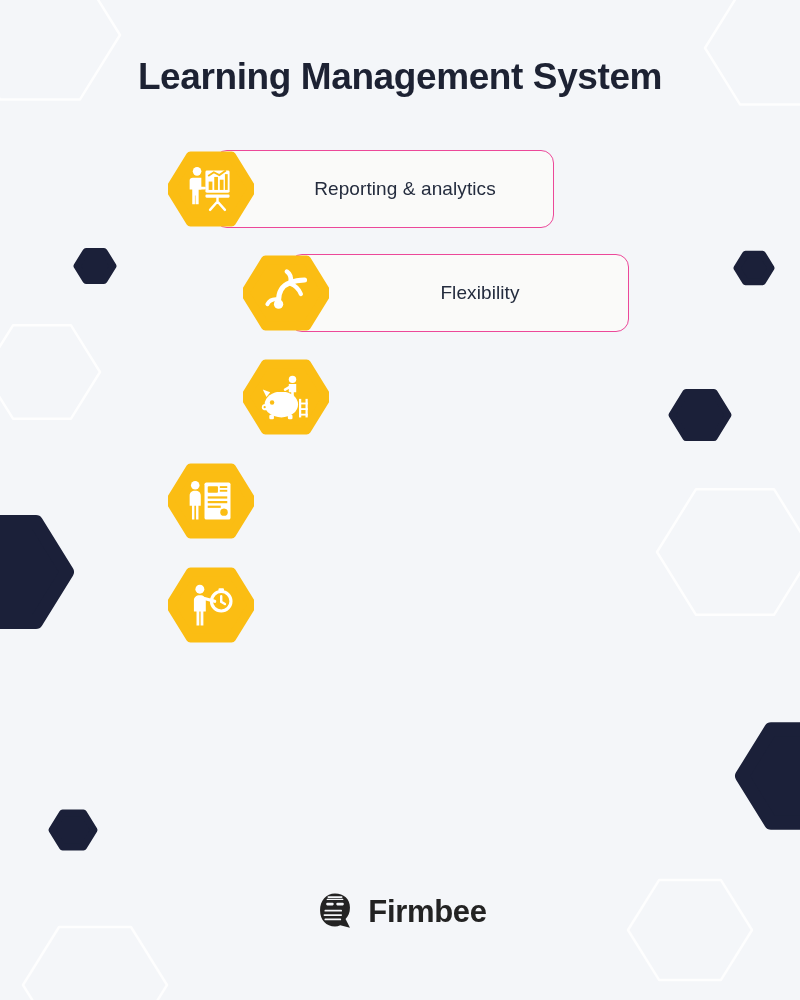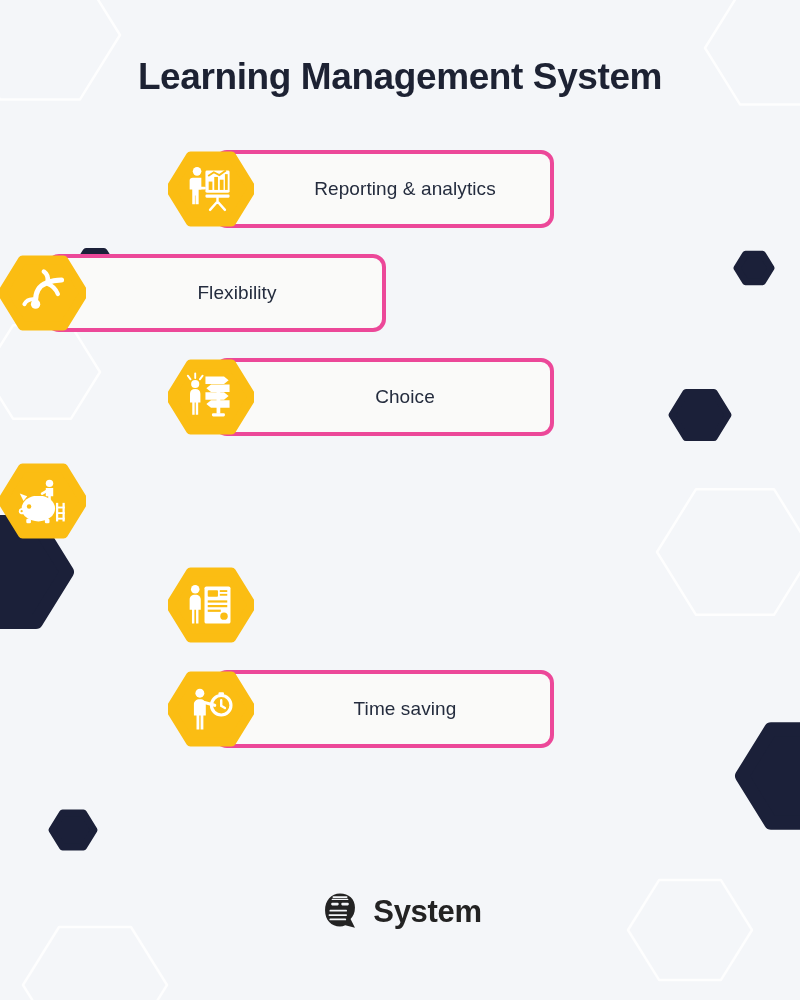--- a/index.html
+++ b/index.html
@@ -53,36 +53,36 @@
     left: 0;
     width: 800px;
   }
 
   .feature-row {
     position: relative;
     height: 104px;
   }
 
   .feature-row.offset-left  { padding-left: 168px; }
-  .feature-row.offset-right { }
+  .feature-row.offset-right { padding-left: 243px; }
 
   .row-inner {
     position: relative;
     width: 386px;
     height: 86px;
   }
 
   .pill {
     position: absolute;
     left: 46px;
     top: 4px;
     width: 340px;
     height: 78px;
     background: #fafaf9;
-    border: 4px solid #ec4899;
+    border: 1px solid #ec4899;
     border-radius: 13px;
     display: flex;
     align-items: center;
     justify-content: center;
     z-index: 1;
   }
 
   .pill-label {
     font-size: 19px;
     color: #242c3e;
@@ -198,43 +198,20 @@
             <svg class="hex-icon" viewBox="0 0 56 56">
     <circle cx="20" cy="40" r="5" fill="#fff"></circle>
     <path d="M20 36 C20 26 24 20 32 17 C38 14.5 44 14 48 14" stroke="#fff" stroke-width="5.4" fill="none" stroke-linecap="round"></path>
     <path d="M33 17 C34 11 32 7 29 5" stroke="#fff" stroke-width="5" fill="none" stroke-linecap="round"></path>
     <path d="M33 18 C38 20 42 24 44 29" stroke="#fff" stroke-width="4.6" fill="none" stroke-linecap="round"></path>
     <path d="M20 35 C14 34 10 36 8 40" stroke="#fff" stroke-width="4.4" fill="none" stroke-linecap="round"></path>
             </svg>
           </div>
         </div>
       </div>
-      <div class="feature-row offset-left">
-        <div class="row-inner">
-          <div class="pill">
-            <span class="pill-label">Choice</span>
-          </div>
-          <div class="hex">
-            <svg class="hex-shape" viewBox="0 0 86 86">
-              <polygon points="84.00,43.00 63.50,76.02 22.50,76.02 2.00,43.00 22.50,9.98 63.50,9.98" fill="#fbbd13" stroke="#fbbd13" stroke-width="9" stroke-linejoin="round"></polygon>
-            </svg>
-            <svg class="hex-icon" viewBox="0 0 56 56">
-    <circle cx="11" cy="14" r="4.4" fill="#fff"></circle>
-    <path d="M11 19.5 c-3.6 0-5.6 2-5.6 5v9.5h2.4v13h2.6v-13h1.2v13h2.6v-13h2.4v-9.5c0-3-2-5-5.6-5z" fill="#fff"></path>
-    <path d="M6 9 l-3-4 M11 7.5 l0-5 M16 9 l3-4" stroke="#fff" stroke-width="2" stroke-linecap="round"></path>
-    <rect x="34" y="19" width="4" height="27" fill="#fff"></rect>
-    <rect x="29" y="45.5" width="14" height="3.4" rx="1.4" fill="#fff"></rect>
-    <path d="M22 6 h20 l5 4 -5 4 H22 z" fill="#fff"></path>
-    <path d="M48 14.5 H28 l-5 4 5 4 h20 z" fill="#fff"></path>
-    <path d="M22 23 h20 l5 4 -5 4 H22 z" fill="#fff"></path>
-    <path d="M48 31.5 H28 l-5 4 5 4 h20 z" fill="#fff"></path>
-            </svg>
-          </div>
-        </div>
-      </div>
       <div class="feature-row offset-right">
         <div class="row-inner">
           <div class="hex">
             <svg class="hex-shape" viewBox="0 0 86 86">
               <polygon points="84.00,43.00 63.50,76.02 22.50,76.02 2.00,43.00 22.50,9.98 63.50,9.98" fill="#fbbd13" stroke="#fbbd13" stroke-width="9" stroke-linejoin="round"></polygon>
             </svg>
             <svg class="hex-icon" viewBox="0 0 56 56">
     <ellipse cx="23" cy="36" rx="18" ry="14" fill="#fff"></ellipse>
     <path d="M7 28 l-4 -8 8 3 z" fill="#fff"></path>
     <rect x="10" y="47" width="5" height="5" rx="1.4" fill="#fff"></rect>
@@ -271,23 +248,20 @@
     <rect x="24.5" y="23" width="21" height="2.4" fill="#fbbd13"></rect>
     <rect x="24.5" y="28" width="21" height="2.4" fill="#fbbd13"></rect>
     <rect x="24.5" y="33" width="14" height="2.4" fill="#fbbd13"></rect>
     <circle cx="42" cy="40" r="4" fill="#fbbd13"></circle>
             </svg>
           </div>
         </div>
       </div>
       <div class="feature-row offset-left">
         <div class="row-inner">
-          <div class="pill">
-            <span class="pill-label">Time saving</span>
-          </div>
           <div class="hex">
             <svg class="hex-shape" viewBox="0 0 86 86">
               <polygon points="84.00,43.00 63.50,76.02 22.50,76.02 2.00,43.00 22.50,9.98 63.50,9.98" fill="#fbbd13" stroke="#fbbd13" stroke-width="9" stroke-linejoin="round"></polygon>
             </svg>
             <svg class="hex-icon" viewBox="0 0 56 56">
     <circle cx="16" cy="11" r="4.8" fill="#fff"></circle>
     <path d="M16 17.5 c-4 0-6.4 2.2-6.4 5.6V35h2.8v15h3V35h1.4v15h3V35h2.6V23.1c0-3.4-2.4-5.6-6.4-5.6z" fill="#fff"></path>
     <path d="M21 21 l11 3" stroke="#fff" stroke-width="3.4" stroke-linecap="round"></path>
     <circle cx="39" cy="24" r="10.5" fill="none" stroke="#fff" stroke-width="3.4"></circle>
     <path d="M39 18.5 v6 l4 2.5" stroke="#fff" stroke-width="2.6" fill="none" stroke-linecap="round"></path>
@@ -308,16 +282,16 @@
       <rect x="31" y="20" width="38" height="3" rx="1.5" fill="#f4f6f9"></rect>
 
       <rect x="26" y="27" width="48" height="10" rx="4" fill="#232323"></rect>
       <rect x="30" y="29" width="17" height="6" rx="2.5" fill="#f4f6f9"></rect>
       <rect x="53" y="29" width="17" height="6" rx="2.5" fill="#f4f6f9"></rect>
 
       <rect x="26" y="45" width="40" height="4" rx="2" fill="#f4f6f9"></rect>
       <rect x="24" y="55" width="42" height="4" rx="2" fill="#f4f6f9"></rect>
       <rect x="26" y="65" width="38" height="4" rx="2" fill="#f4f6f9"></rect>
     </svg>
-    <span id="logo-wordmark">System</span>
+    <span id="logo-wordmark">Firmbee</span>
   </div>
 
 </div>
 
 </body></html>

